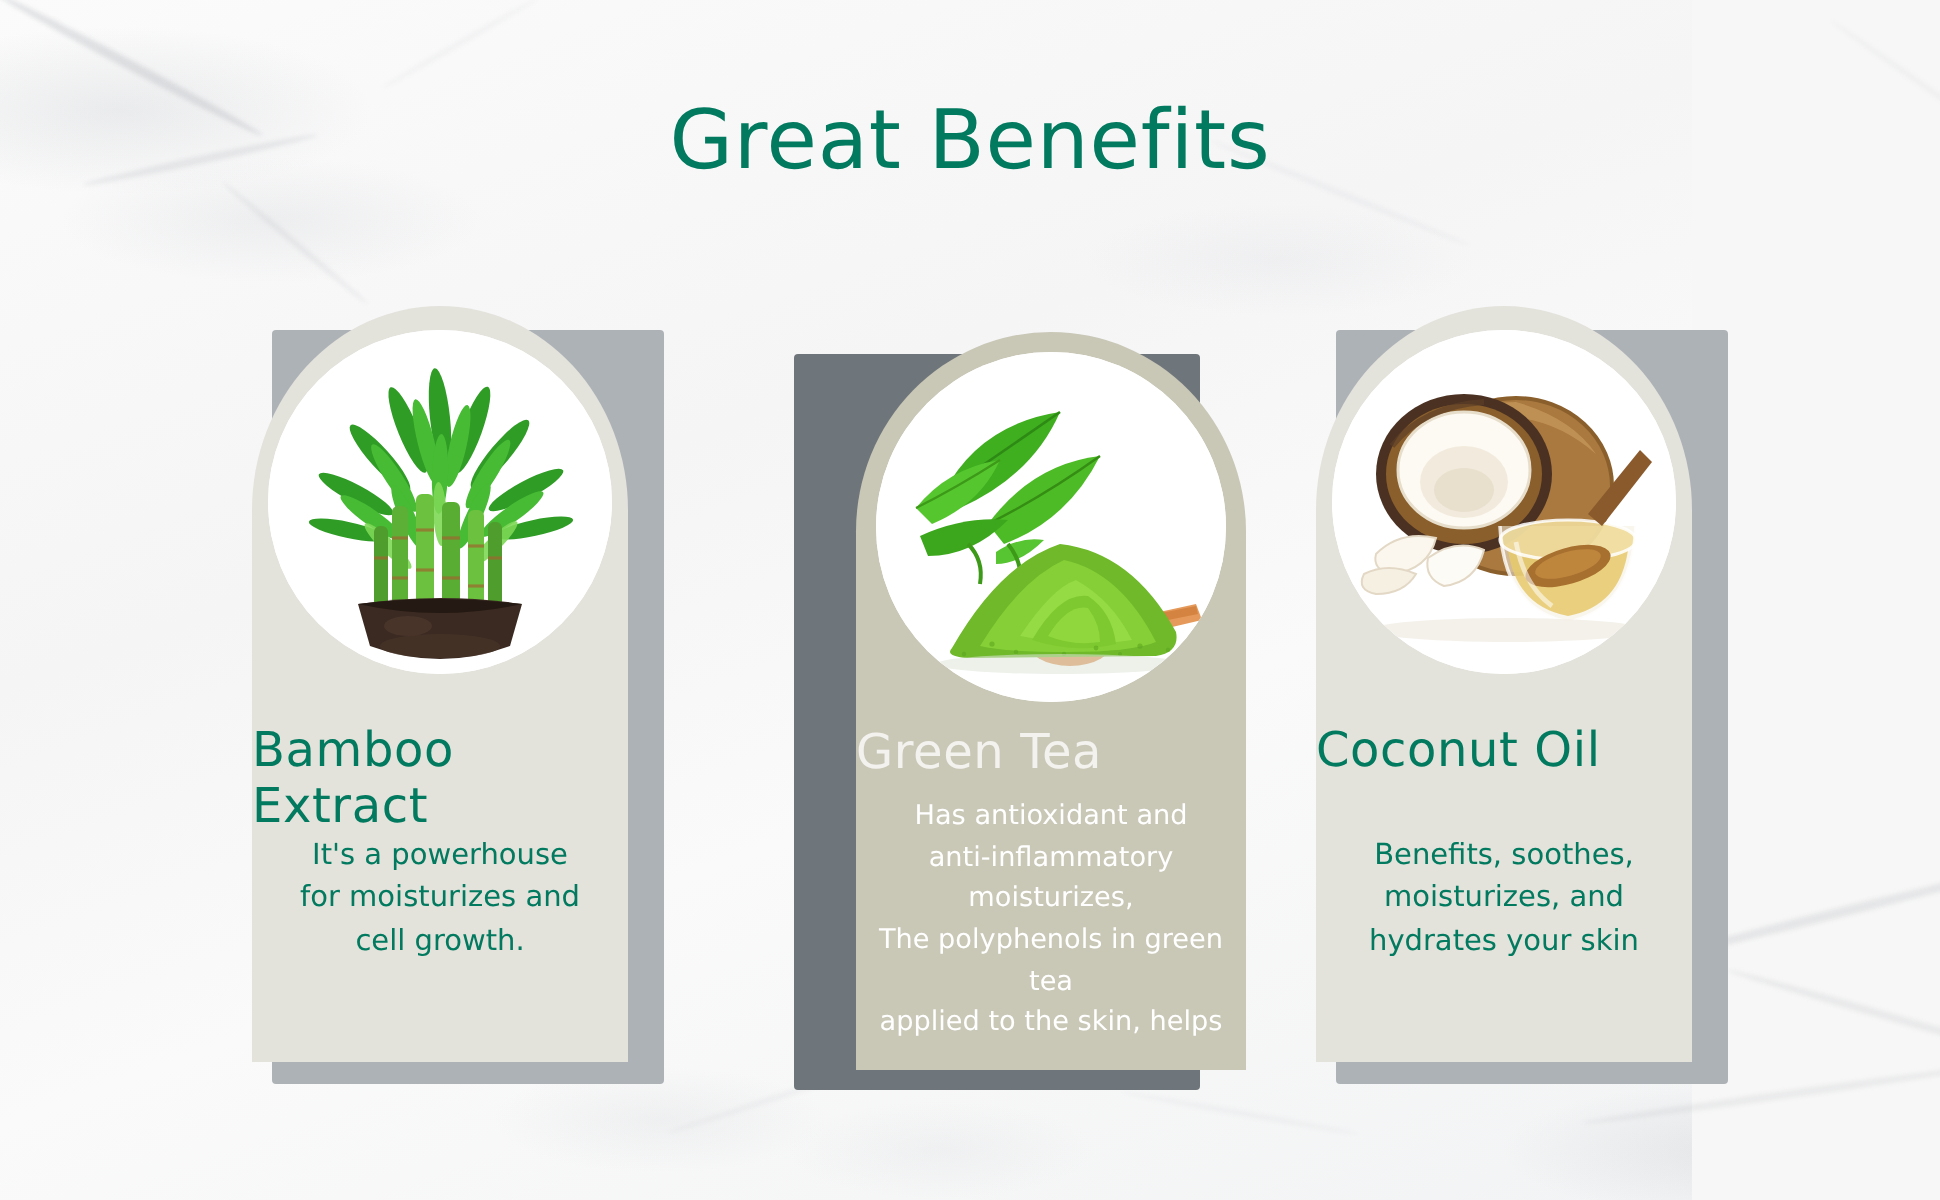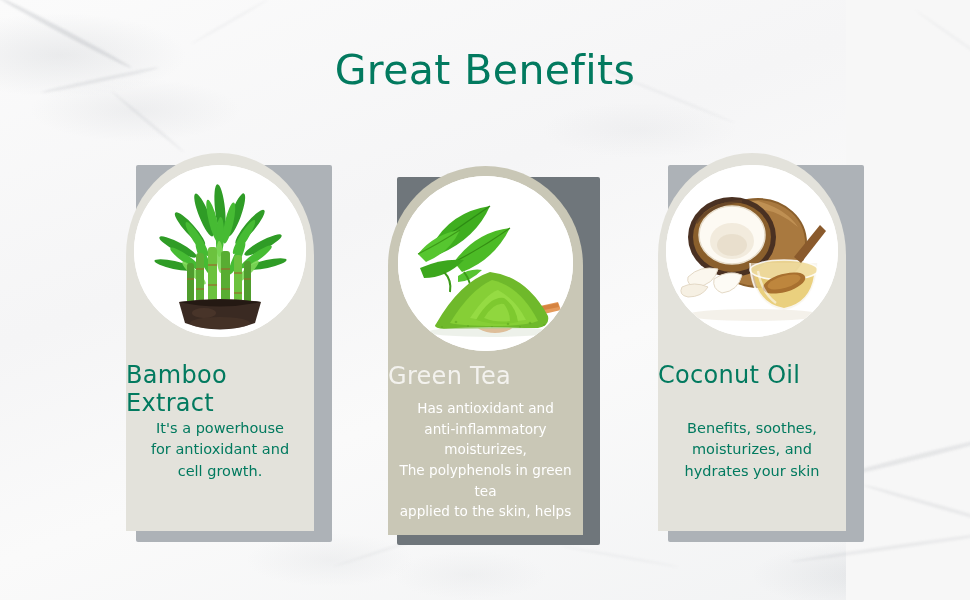--- a/index.html
+++ b/index.html
@@ -196,29 +196,29 @@
           <path d="M45 137 Q86 131 127 137 L121 158 Q86 171 51 158 Z" fill="#3a2a22"></path>
           <path d="M45 137 Q86 146 127 137 Q86 132 45 137 Z" fill="#241913"></path>
           <ellipse cx="86" cy="158" rx="30" ry="6" fill="#4a352a" opacity=".65"></ellipse>
           <ellipse cx="70" cy="148" rx="12" ry="5" fill="#5a4134" opacity=".45"></ellipse>
         </svg>
       </div>
 
       <div class="card-title" style="top:208px;">Bamboo Extract</div>
       <div class="card-desc" style="top:265px;">
         <div>It's a powerhouse</div>
-        <div>for antioxidant and</div>
+        <div>for moisturizes and</div>
         <div>cell growth.</div>
       </div>
     </div>
   </div>
 
   <div class="card-wrap mid" style="left:388px; top:166px; width:215px; height:380px;">
     <div class="shadow-block" style="left:9px; top:11px; width:203px; height:368px;"></div>
-    <div class="card" style="width:195px; height:369px;">
+    <div class="card" style="width:195px; height:369px;margin-left:40px;">
       <div class="card-body"></div>
 
       <div class="photo" style="left:10px; top:10px; width:175px; height:175px;">
         <svg width="175" height="175" viewBox="0 0 175 175">
           <rect width="175" height="175" fill="#ffffff"></rect>
 
           <g>
             <path d="M34 70 Q52 36 92 30 Q78 62 42 78 Z" fill="#3fae1f"></path>
             <path d="M34 70 Q60 52 92 30" stroke="#2d8a14" stroke-width="1.3" fill="none"></path>
             <path d="M20 78 Q36 58 62 54 Q52 76 28 86 Z" fill="#56c62f"></path>

